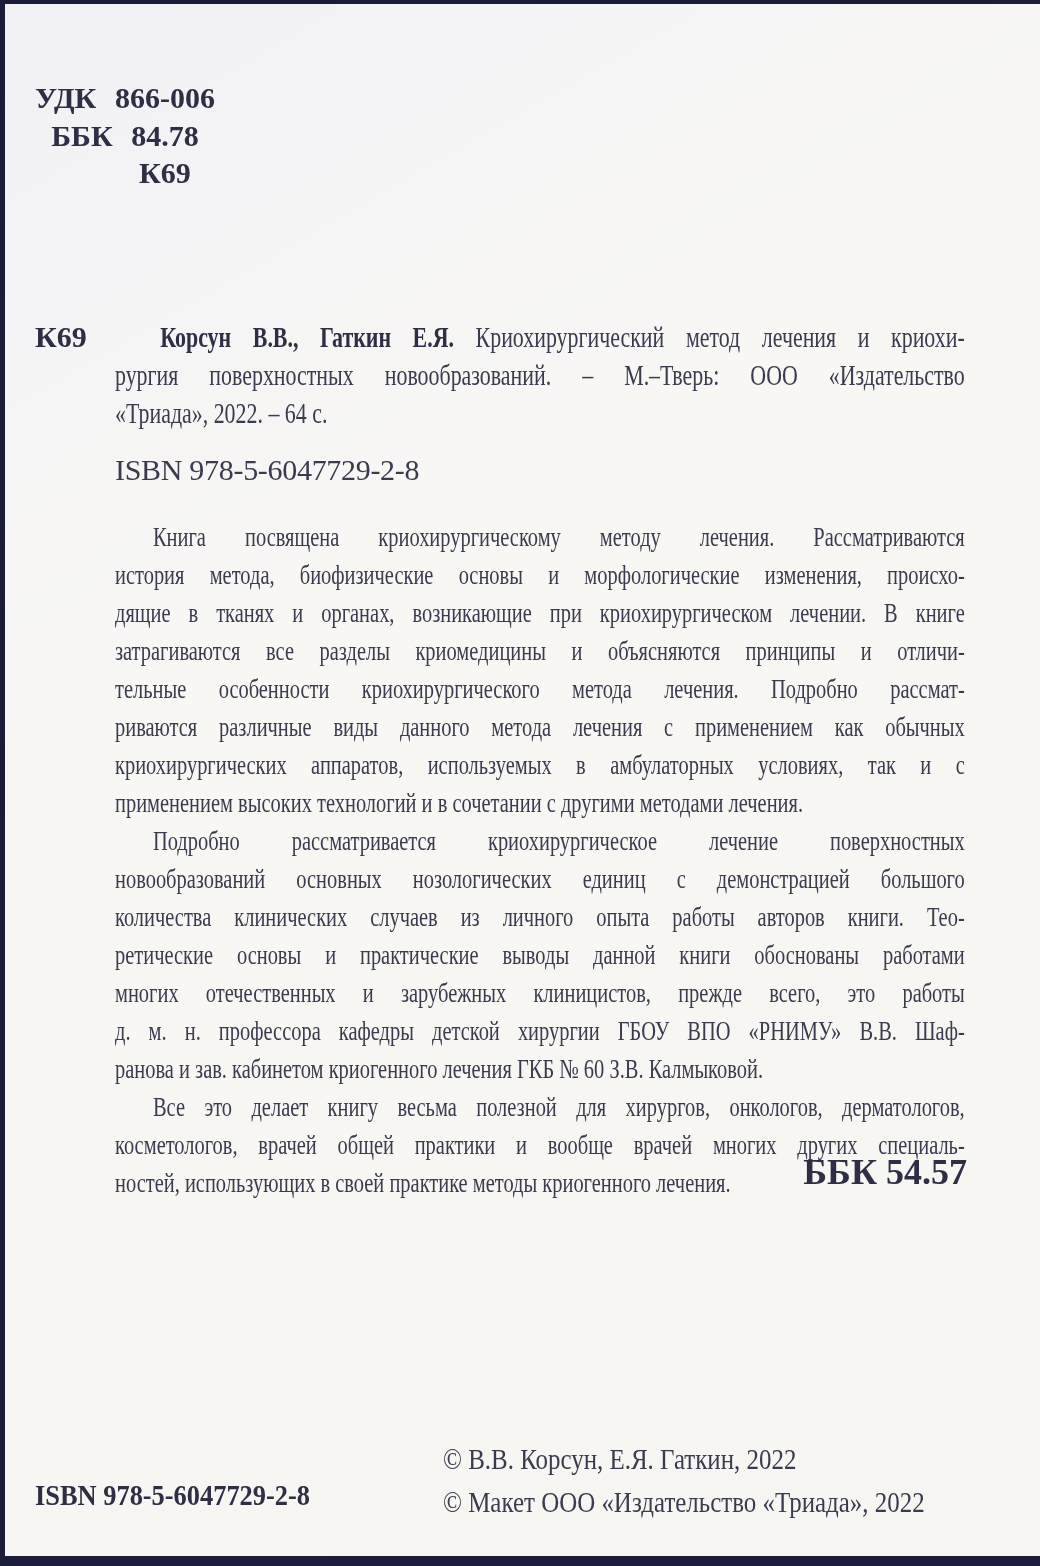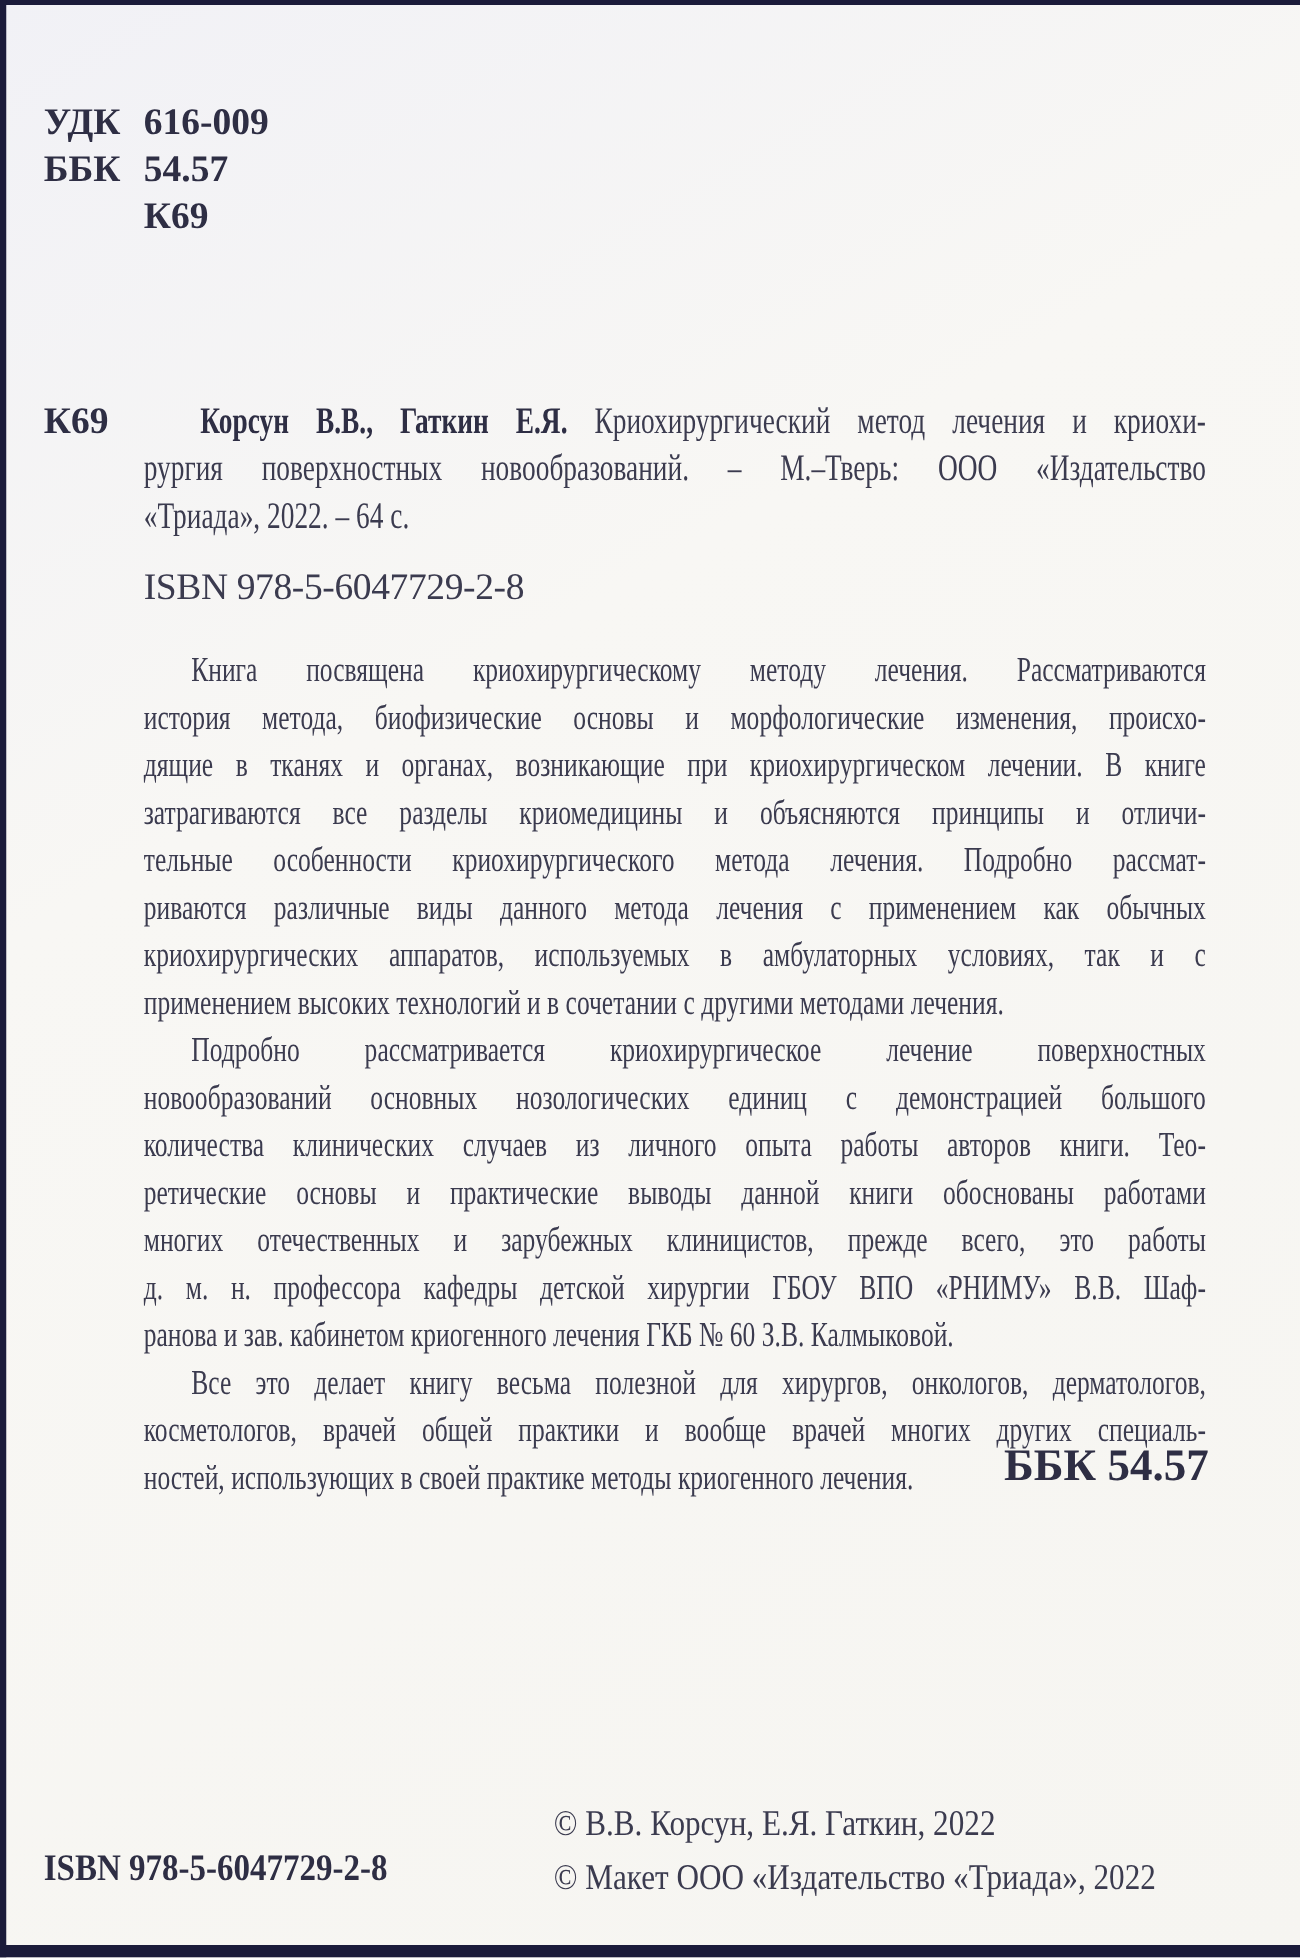--- a/index.html
+++ b/index.html
@@ -16,21 +16,21 @@
     overflow: hidden;
   }
 
   
   .edge-top    { position: absolute; top: 0; left: 0; width: 100%; height: 4px;  background: #1b1b3a; }
   .edge-left   { position: absolute; top: 0; left: 0; width: 5px;  height: 100%; background: #1b1b3a; }
   .edge-bottom { position: absolute; bottom: 0; left: 0; width: 100%; height: 10px; background: #1b1b3a; }
 
   
   .codes { position: absolute; left: 35px; top: 79px; font-weight: bold; font-size: 30px; line-height: 37.5px; color: #2e2e44; }
-  .code-row { display: flex; }
+  .code-row { display: flex; justify-content: center; }
   .code-label { width: 80px; }
 
   
   .catalog { position: absolute; left: 35px; top: 318px; font-size: 30px; line-height: 38px; }
   .catalog-code { position: absolute; left: 0; top: 0; font-weight: bold; color: #2e2e44; }
   .catalog-text { margin-left: 80px; width: 1164px; transform: scaleX(0.73); transform-origin: 0 0; }
   .cat-first { text-indent: 62px; }
   .jline { text-align: justify; text-align-last: justify; }
   .bold { font-weight: bold; color: #2e2e44; }
 
@@ -53,25 +53,25 @@
 
 <div class="page">
 
   <div class="edge-top"></div>
   <div class="edge-left"></div>
   <div class="edge-bottom"></div>
 
   <div class="codes">
     <div class="code-row">
       <span class="code-label">УДК</span>
-      <span class="code-value">616-009</span>
+      <span class="code-value">866-006</span>
     </div>
     <div class="code-row">
       <span class="code-label">ББК</span>
-      <span class="code-value">54.57</span>
+      <span class="code-value">84.78</span>
     </div>
     <div class="code-row">
       <span class="code-label"></span>
       <span class="code-value">К69</span>
     </div>
   </div>
 
   <div class="catalog">
     <span class="catalog-code">К69</span>
     <div class="catalog-text">

